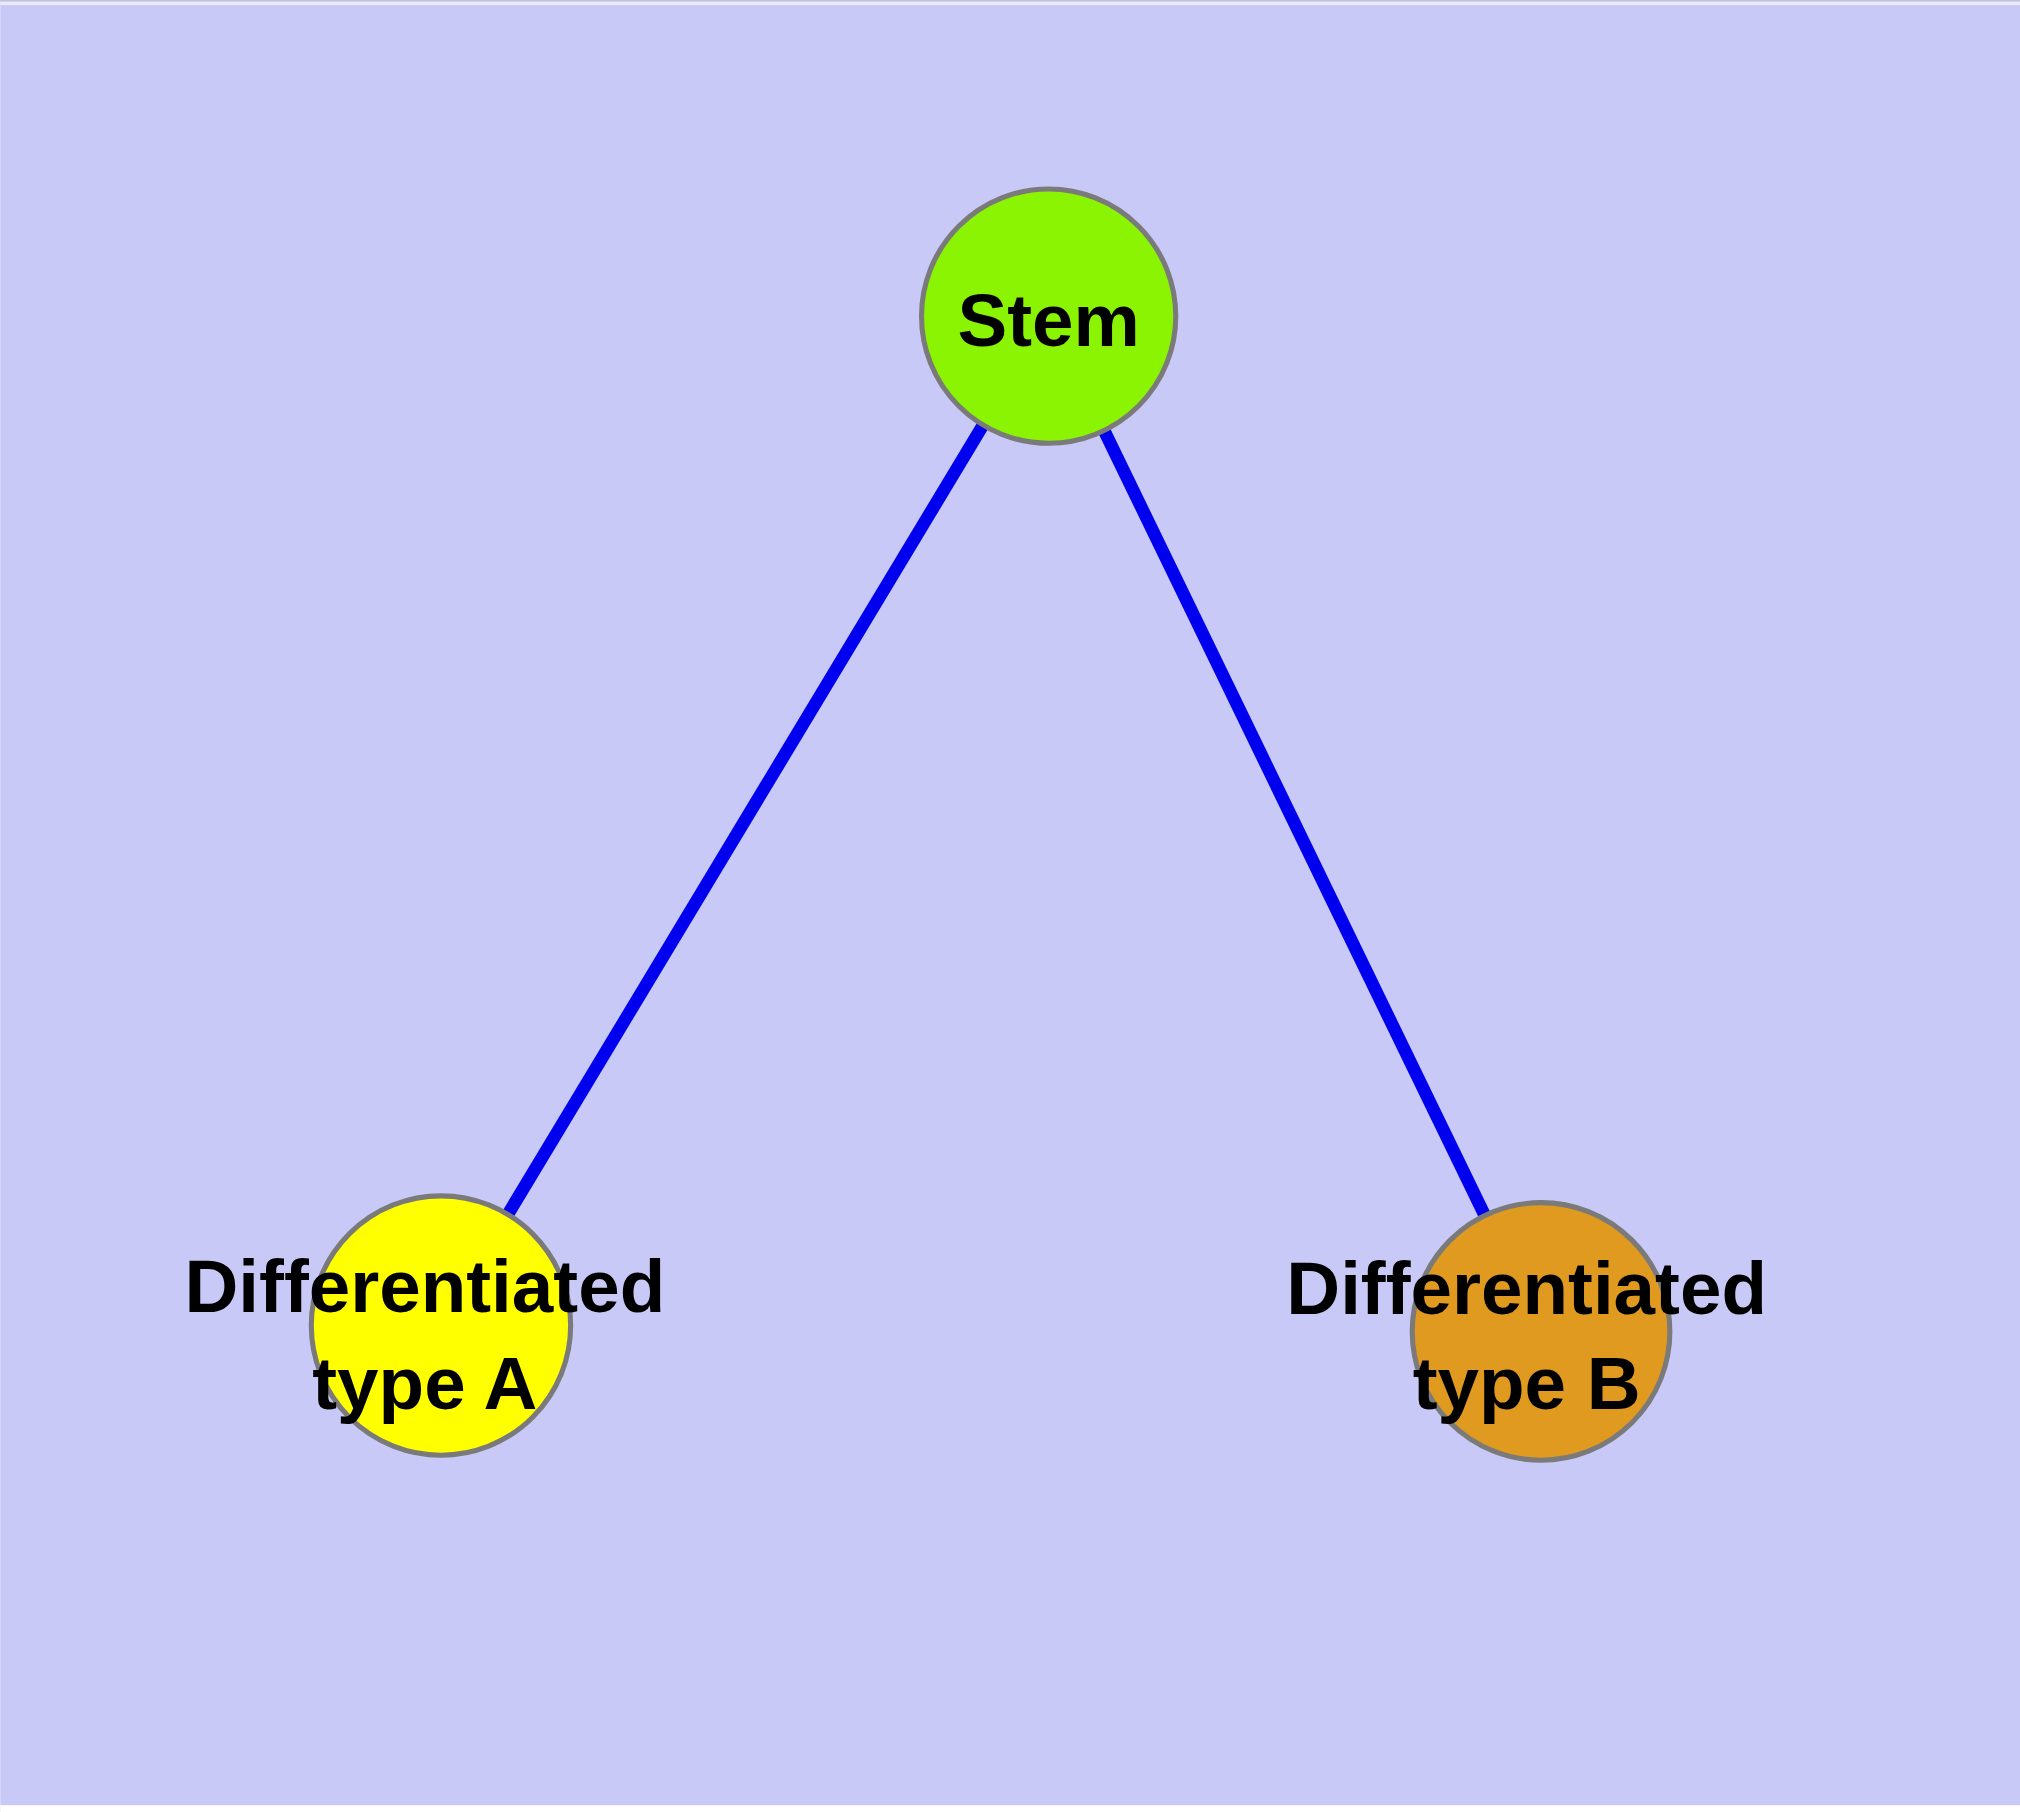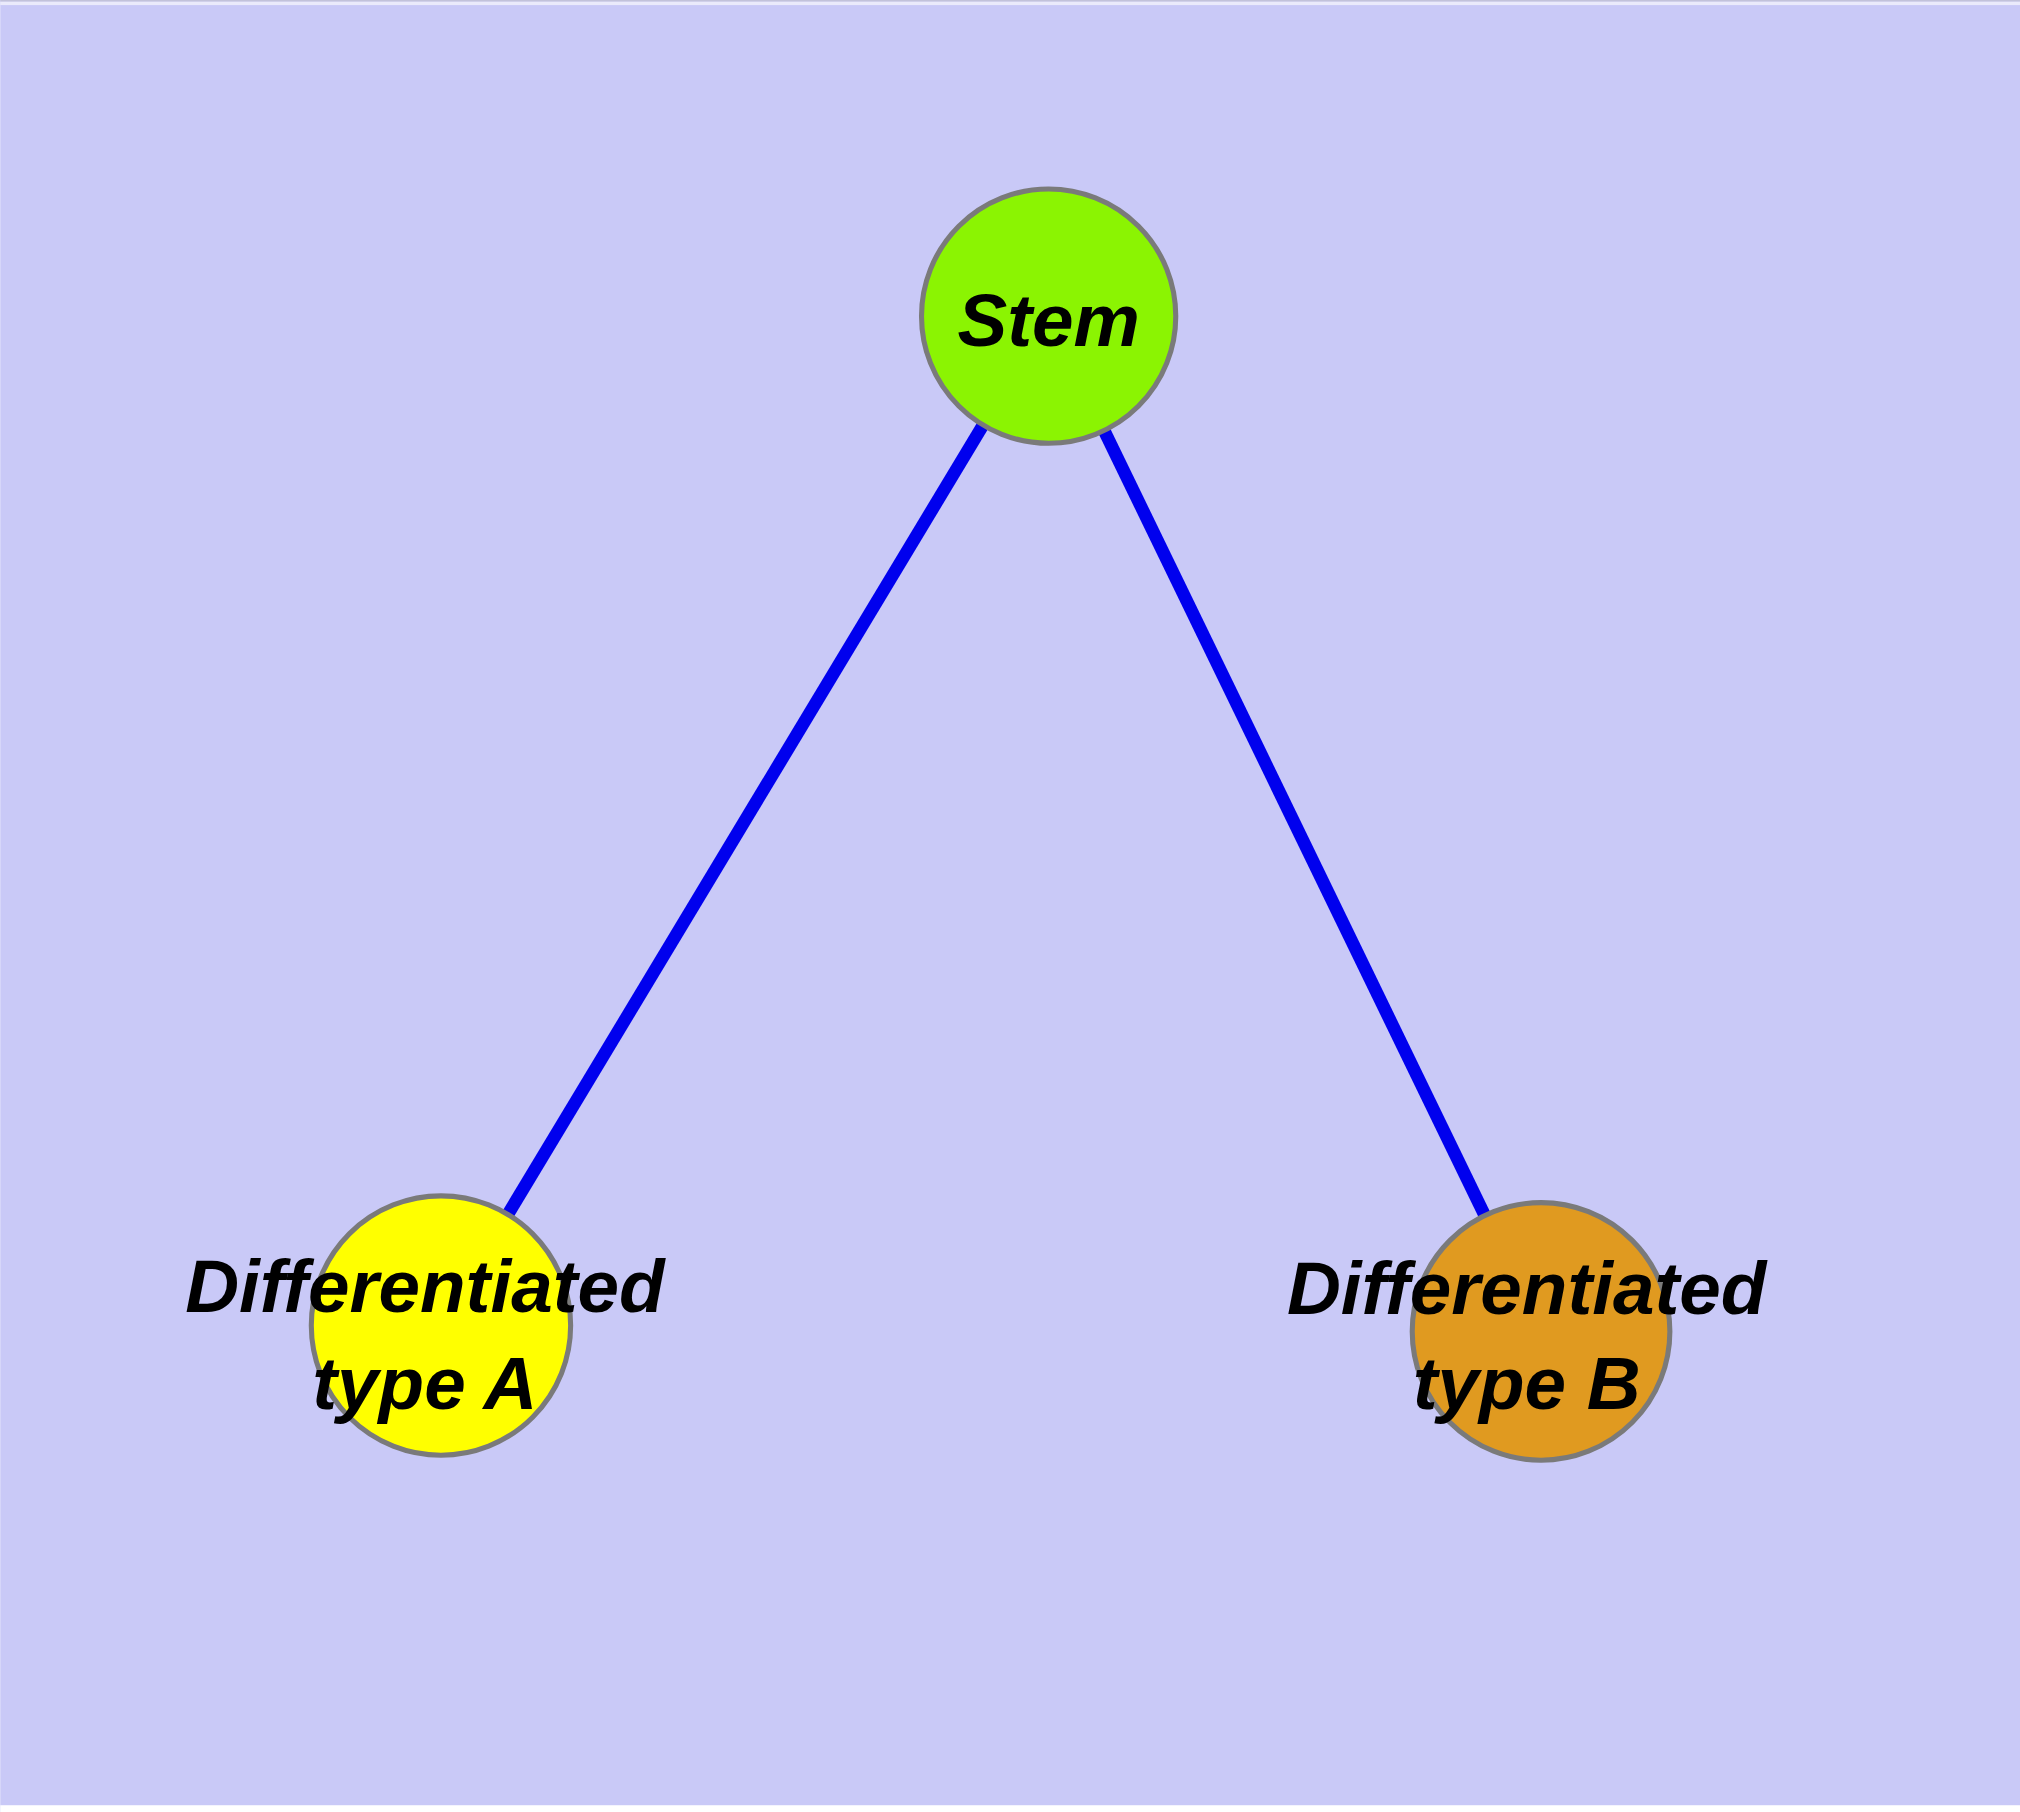--- a/index.html
+++ b/index.html
@@ -10,21 +10,20 @@
     width: 2021px;
     height: 1812px;
     overflow: hidden;
     background: #ffffff;
     font-family: "Liberation Sans", sans-serif;
   }
   .canvas-wrap {
     position: relative;
     width: 2021px;
     height: 1812px;
-    font-style: italic;
   }
   svg {
     display: block;
   }
   .graph-edge {
     stroke-width: 15;
     fill: none;
   }
   .graph-node {
     stroke: #7a7a7a;

